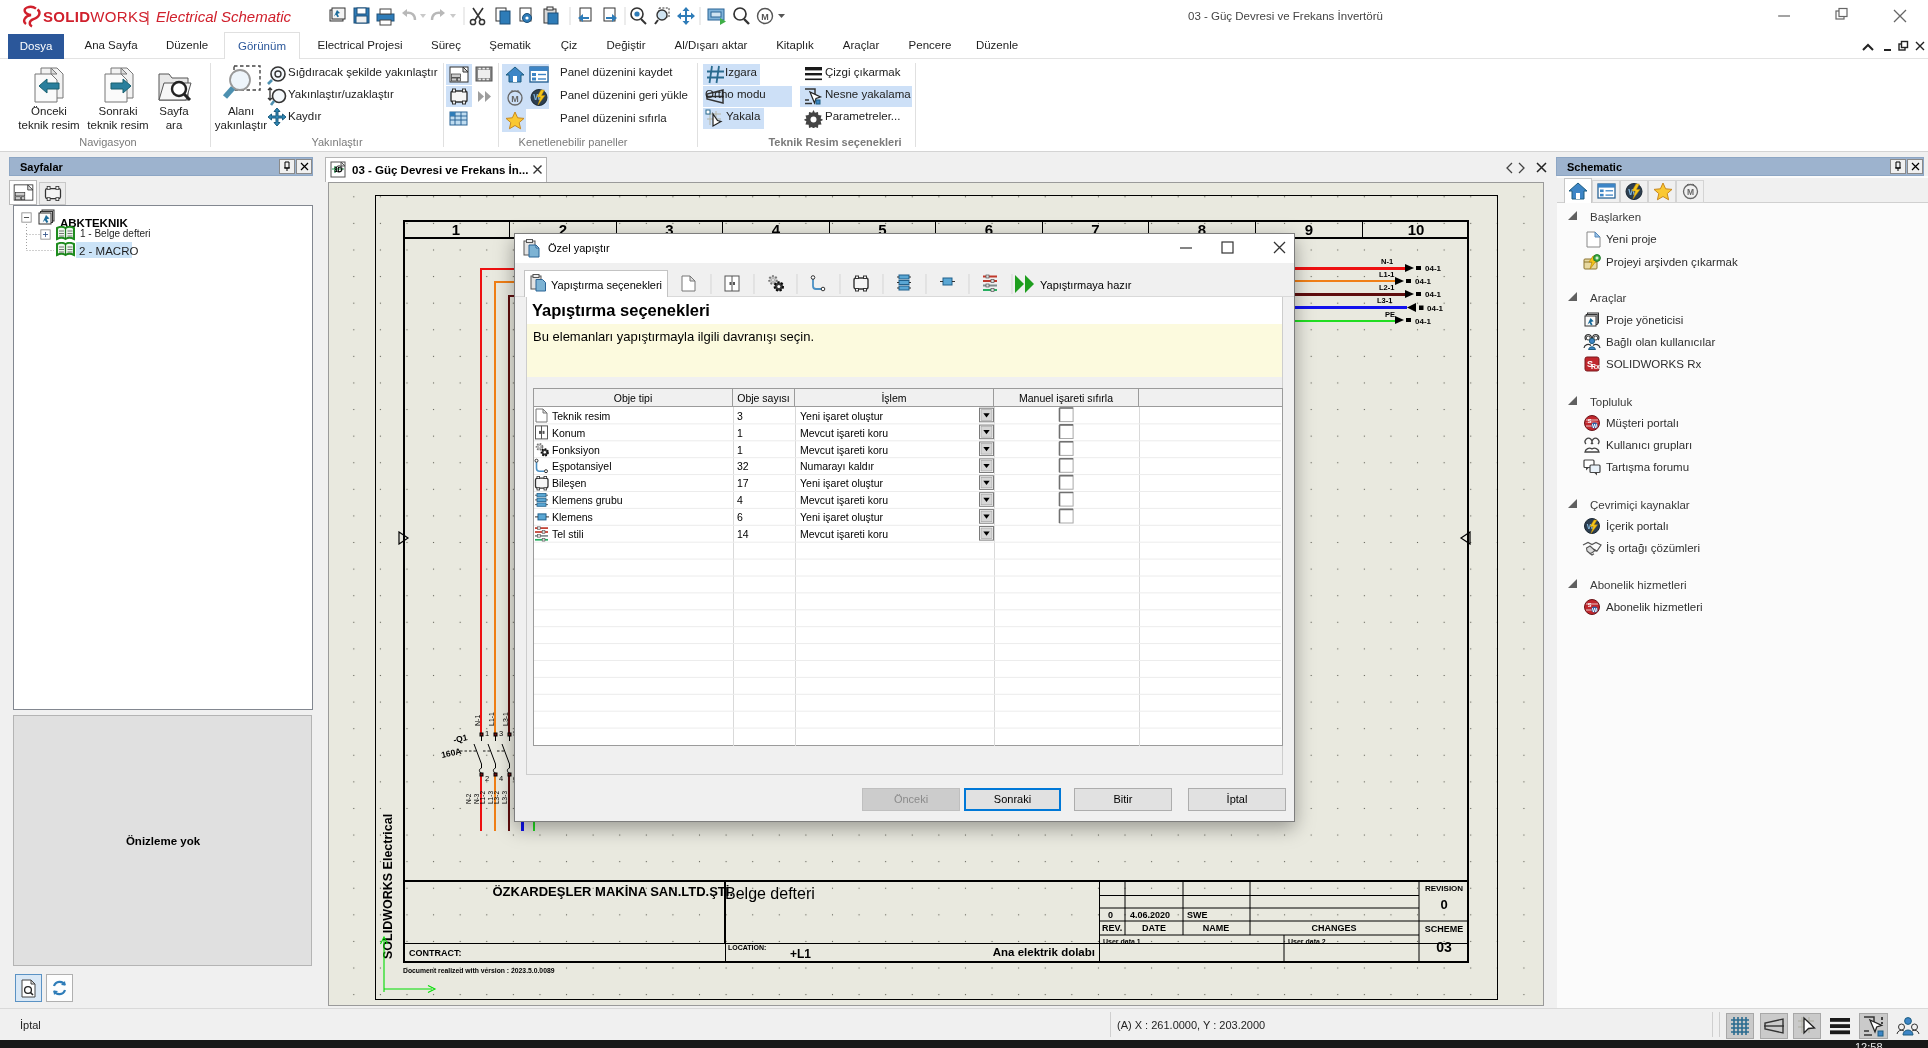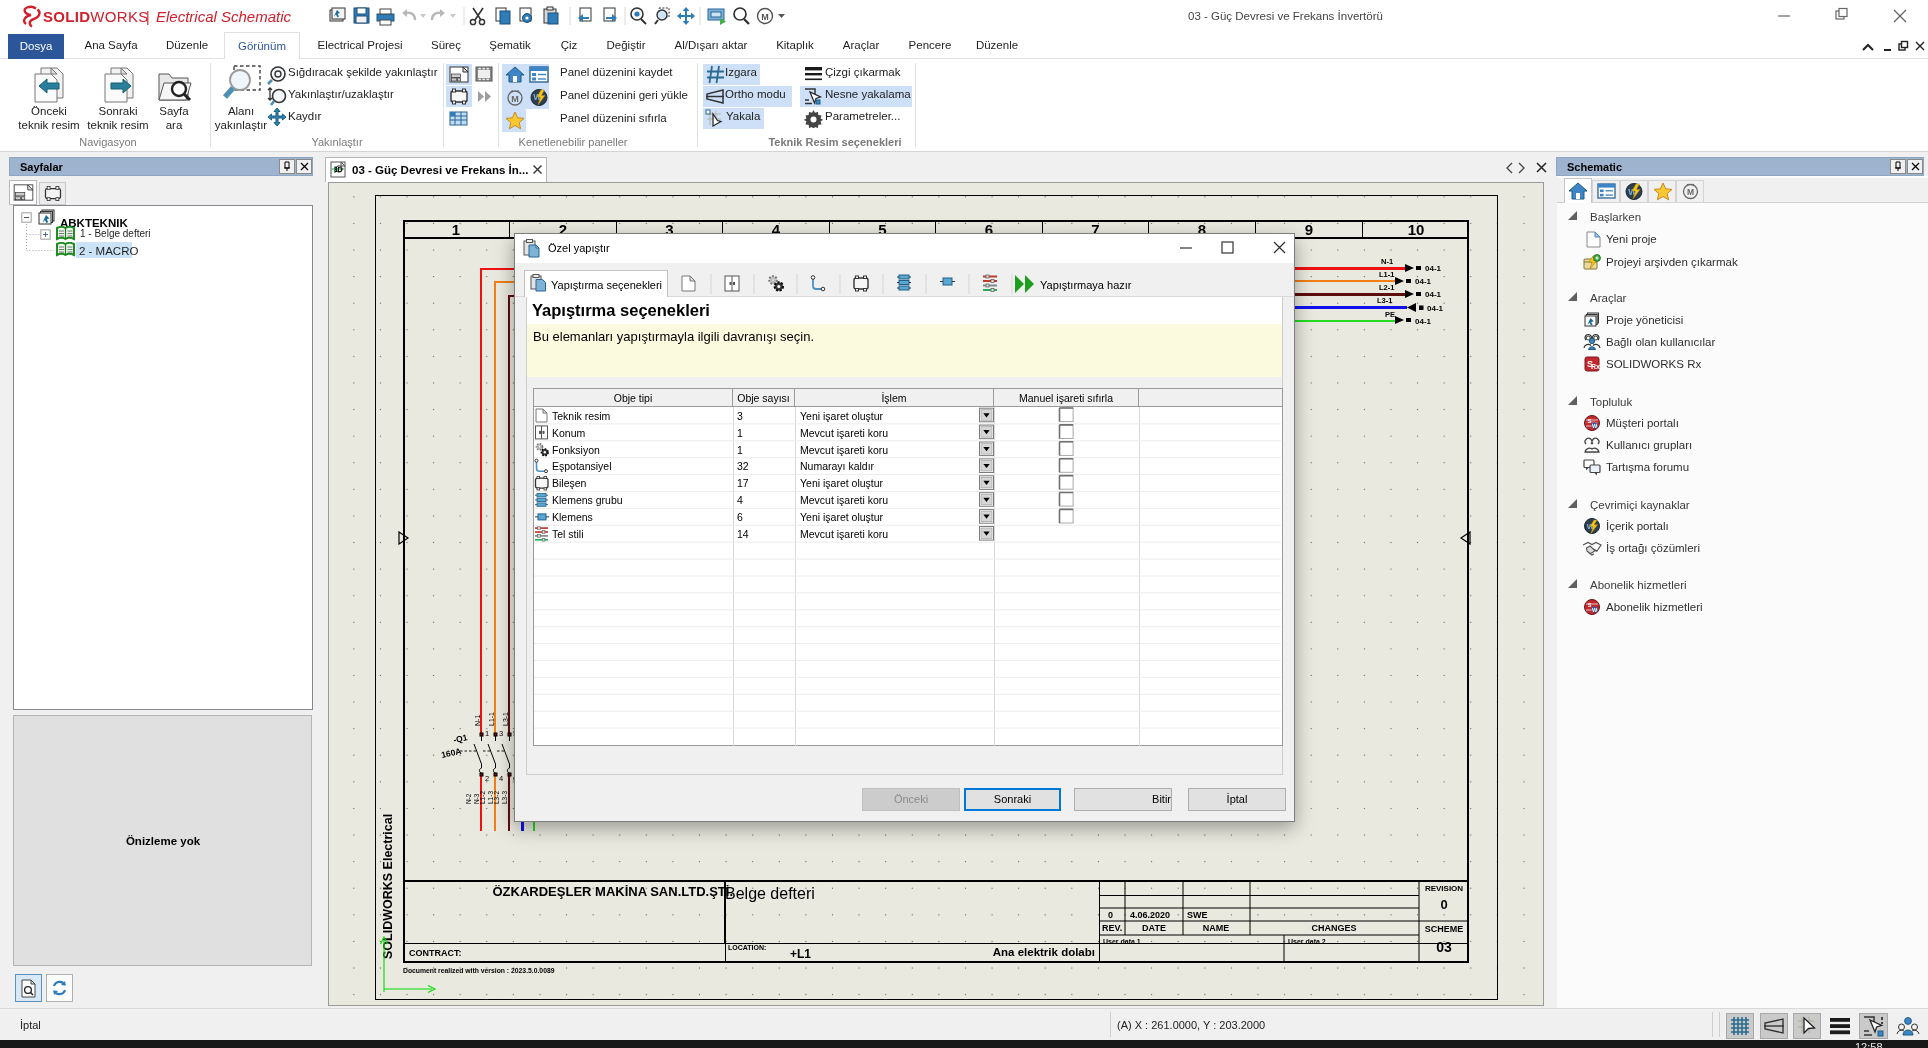--- a/index.html
+++ b/index.html
@@ -281,21 +281,21 @@
 <div class="abs hl" style="left:703px; top:108px; width:61px; height:21px;"></div>
 <div class="abs hl" style="left:800px; top:86px; width:112px; height:21px;"></div>
 <svg class="sv" style="left:706px; top:65px;" width="19" height="19" viewBox="0 0 19 19">
   <path d="M6 1 l-2.5 17 M13 1 l-2.5 17 M1 6.5 l17 0 M1 12.5 l17 0" stroke="#2a6b8f" stroke-width="1.8" fill="none"></path>
 </svg>
 <div class="smallrow" style="left:725px; top:66px;">Izgara</div>
 <svg class="sv" style="left:705px; top:87px;" width="20" height="19" viewBox="0 0 20 19">
   <path d="M18 3 L18 16 2 12 2 7 Z" fill="none" stroke="#333" stroke-width="1.5"></path>
   <line x1="1" y1="9.5" x2="19" y2="9.5" stroke="#333" stroke-width="1.5"></line>
 </svg>
-<div class="smallrow" style="left:725px; top:88px;">Ortho modu</div>
+<div class="smallrow" style="left:705px; top:88px;">Ortho modu</div>
 <svg class="sv" style="left:705px; top:109px;" width="20" height="19" viewBox="0 0 20 19">
   <path d="M2 5 h14 M2 10 h14 M5 2 v14 M11 2 v14" stroke="#b5b5a5" stroke-width="1"></path>
   <rect x="1" y="1" width="4" height="4" fill="#fff" stroke="#2a6b8f"></rect>
   <path d="M8 5 l0 12 8 -4.5 -3.5 -1 z" fill="#fff" stroke="#222" stroke-width="1.2"></path>
 </svg>
 <div class="smallrow" style="left:726px; top:110px;">Yakala</div>
 <svg class="sv" style="left:804px; top:65px;" width="19" height="19" viewBox="0 0 19 19">
   <rect x="1" y="2" width="17" height="3.4" fill="#1a1a1a"></rect>
   <rect x="1" y="8" width="17" height="2.4" fill="#1a1a1a"></rect>
   <rect x="1" y="13.5" width="17" height="1.6" fill="#1a1a1a"></rect>
@@ -877,21 +877,21 @@
 <text x="800" y="538.0" font-family="Liberation Sans,sans-serif" font-size="10.5" fill="#000">Mevcut işareti koru</text>
 <g transform="translate(979.5,526.5)">
       <rect x="0" y="0" width="14" height="13.6" fill="#fff" stroke="#7a7a7a"></rect>
       <rect x="1.5" y="1.5" width="11" height="10.6" fill="#d6d6d6" stroke="#9a9a9a" stroke-width="0.6"></rect>
       <path d="M3.8 5 h6.4 l-3.2 4.2 z" fill="#000"></path>
     </g>
 </svg>
 
 <div class="abs" style="left:862px; top:788px; width:98px; height:23px; background:#cccccc; border:1px solid #bfbfbf; text-align:center; line-height:21px; font-size:11px; color:#8b8b8b;">Önceki</div>
 <div class="abs" style="left:964px; top:788px; width:97px; height:23px; background:#e1e1e1; border:2px solid #0078d7; text-align:center; line-height:19px; font-size:11px; color:#000;">Sonraki</div>
-<div class="abs" style="left:1074px; top:788px; width:98px; height:23px; background:#e1e1e1; border:1px solid #adadad; text-align:right; line-height:21px; font-size:11px; color:#000;">Bitir</div>
+<div class="abs" style="left:1074px; top:788px; width:98px; height:23px; background:#e1e1e1; border:1px solid #adadad; text-align:center; line-height:21px; font-size:11px; color:#000;">Bitir</div>
 <div class="abs" style="left:1188px; top:788px; width:98px; height:23px; background:#e1e1e1; border:1px solid #adadad; text-align:center; line-height:21px; font-size:11px; color:#000;">İptal</div>
 
 <div class="abs" style="left:1557px; top:176px; width:371px; height:832px; background:#fbfbfb;"></div>
 <div class="abs panelhdr" style="left:1556px; top:157px; width:368px;">Schematic</div>
 <svg class="sv" style="left:1890px; top:159px;" width="33" height="15" viewBox="0 0 33 15">
   <rect x="0.5" y="0.5" width="15" height="14" fill="#f0f0f0" stroke="#8a8a8a"></rect>
   <rect x="17.5" y="0.5" width="15" height="14" fill="#f0f0f0" stroke="#8a8a8a"></rect>
   <path d="M6 3 h4 v6 h-4 z M5 9 h6 M8 9 v3" stroke="#000" fill="none"></path>
   <path d="M22 4 l7 7 M29 4 l-7 7" stroke="#000" stroke-width="1.2"></path>
 </svg>

